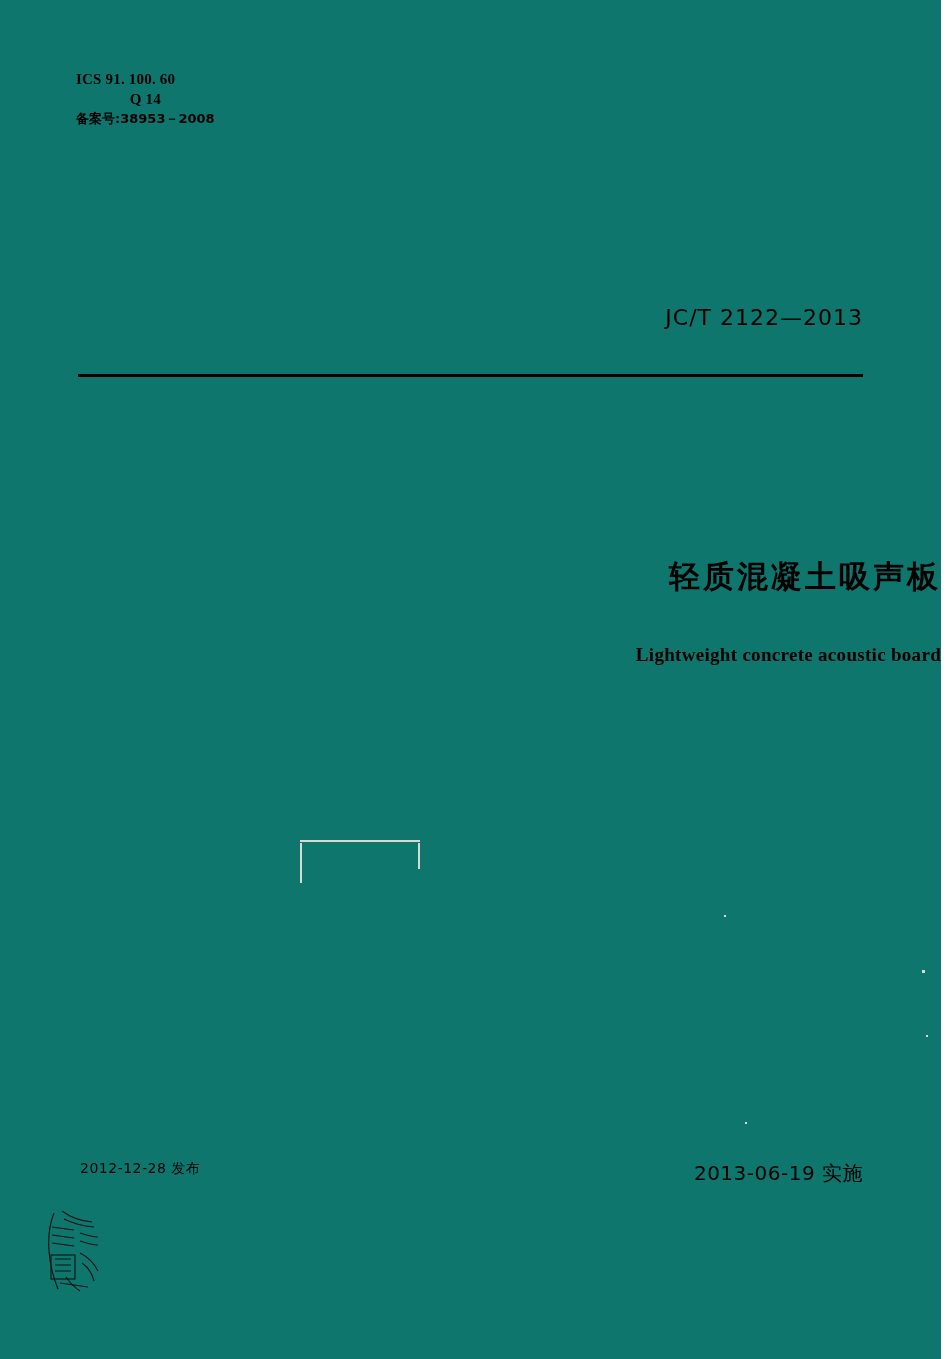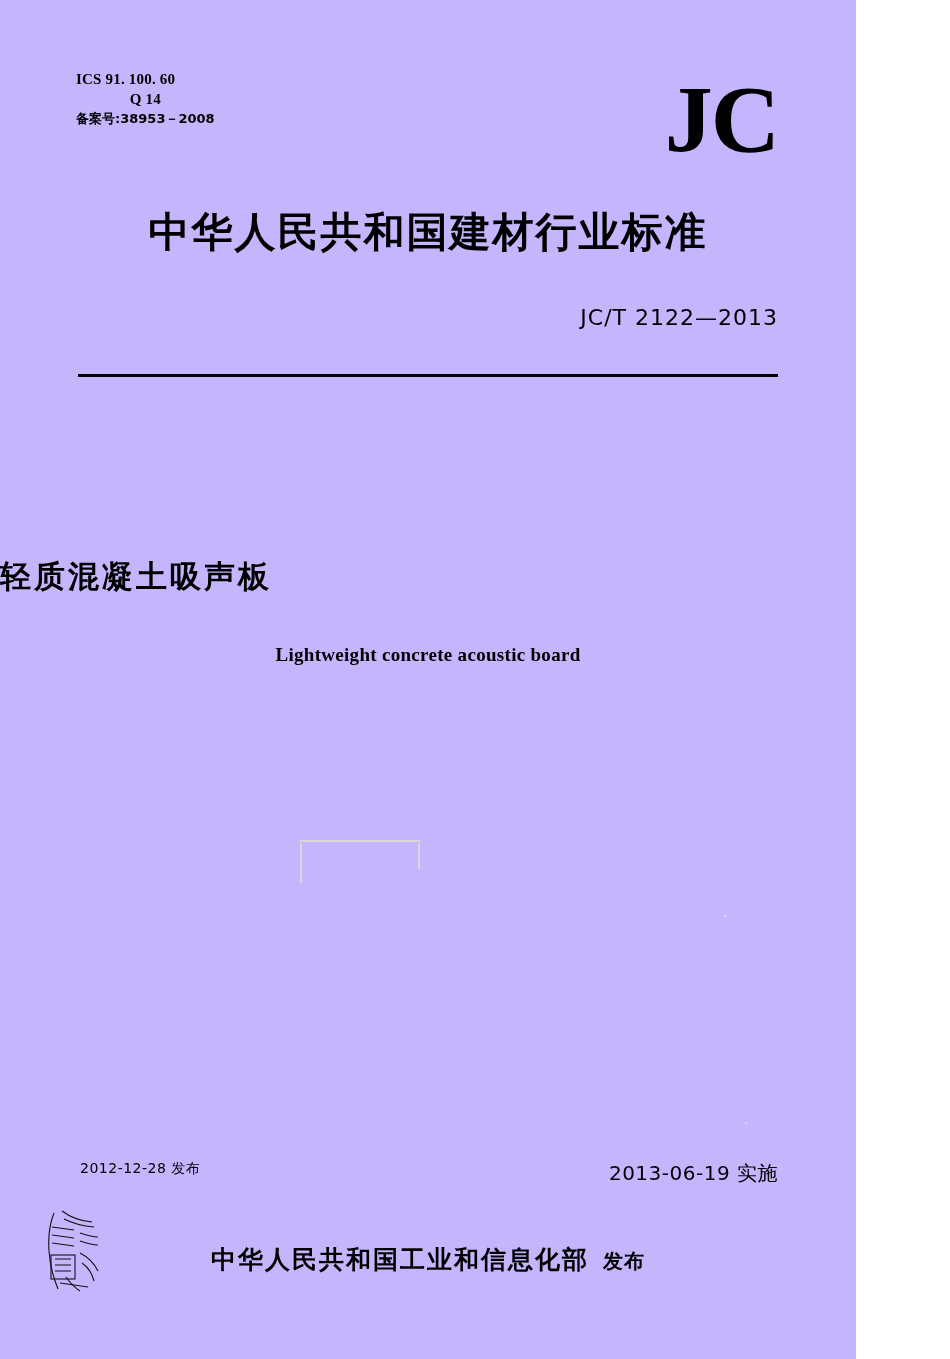--- a/index.html
+++ b/index.html
@@ -6,23 +6,23 @@
     margin: 0;
     padding: 0;
     background: #ffffff;
   }
   body {
     font-family: "Liberation Sans", sans-serif;
     color: #000000;
   }
   .page {
     position: relative;
-    width: 856px;
+    width: 941px;
     height: 1359px;
-    background: #c4b5fd;
+    background: #0f766e;
     overflow: hidden;
   }
 
   
   .header-codes {
     position: absolute;
     left: 76px;
     top: 70px;
     font-family: "Liberation Serif", serif;
     font-size: 15px;
@@ -86,32 +86,32 @@
     height: 3px;
     background: #000000;
   }
 
   
   .cn-subject {
     position: absolute;
     left: 0;
     right: 0;
     top: 556px;
-    text-align: left;
+    text-align: right;
     font-family: "DejaVu Sans", sans-serif;
     font-weight: bold;
     font-size: 31px;
     letter-spacing: 3px;
   }
   .en-subject {
     position: absolute;
     left: 0;
     right: 0;
     top: 644px;
-    text-align: center;
+    text-align: right;
     font-family: "Liberation Serif", serif;
     font-weight: bold;
     font-size: 19px;
     letter-spacing: 0.3px;
   }
 
   
   .speck {
     position: absolute;
     background: #d8d8d8;
@@ -168,45 +168,40 @@
 <body>
 
 <div class="page">
 
   <div class="header-codes">
     <div class="line-icd">ICS 91. 100. 60</div>
     <div class="line-q">Q 14</div>
     <div class="line-record">备案号:38953－2008</div>
   </div>
 
-  <div class="jc-logo">JC</div>
-
-  <div class="main-title">中华人民共和国建材行业标准</div>
+
 
   <div class="std-number">JC/T 2122—2013</div>
 
   <div class="rule"></div>
 
   <div class="cn-subject">轻质混凝土吸声板</div>
   <div class="en-subject">Lightweight concrete acoustic board</div>
 
   <div class="speck" style="left:300px; top:840px; width:120px; height:2px;"></div>
   <div class="speck" style="left:300px; top:843px; width:2px; height:40px;"></div>
   <div class="speck" style="left:418px; top:843px; width:2px; height:26px;"></div>
   <div class="speck" style="left:724px; top:915px; width:2px; height:2px;"></div>
   <div class="speck" style="left:922px; top:970px; width:3px; height:3px;"></div>
   <div class="speck" style="left:926px; top:1035px; width:2px; height:2px;"></div>
   <div class="speck" style="left:745px; top:1122px; width:2px; height:2px;"></div>
 
   <div class="issue-date">2012-12-28 发布</div>
   <div class="effective-date">2013-06-19 实施</div>
 
-  <div class="publisher">
-    <span>中华人民共和国工业和信息化部</span><span class="suffix">发布</span>
-  </div>
 
   <div class="emblem">
     <svg width="66" height="88" viewBox="0 0 66 88" fill="none" stroke="#111" stroke-width="1.1">
       <path d="M14 6 C10 16 8 30 9 44 C10 58 13 70 18 82"></path>
       <path d="M22 4 C30 10 40 14 52 15"></path>
       <path d="M24 12 C32 16 42 19 54 20"></path>
       <path d="M12 20 L34 23"></path>
       <path d="M12 28 L34 31"></path>
       <path d="M12 36 L34 39"></path>
       <path d="M40 26 C46 28 52 30 58 30"></path>

